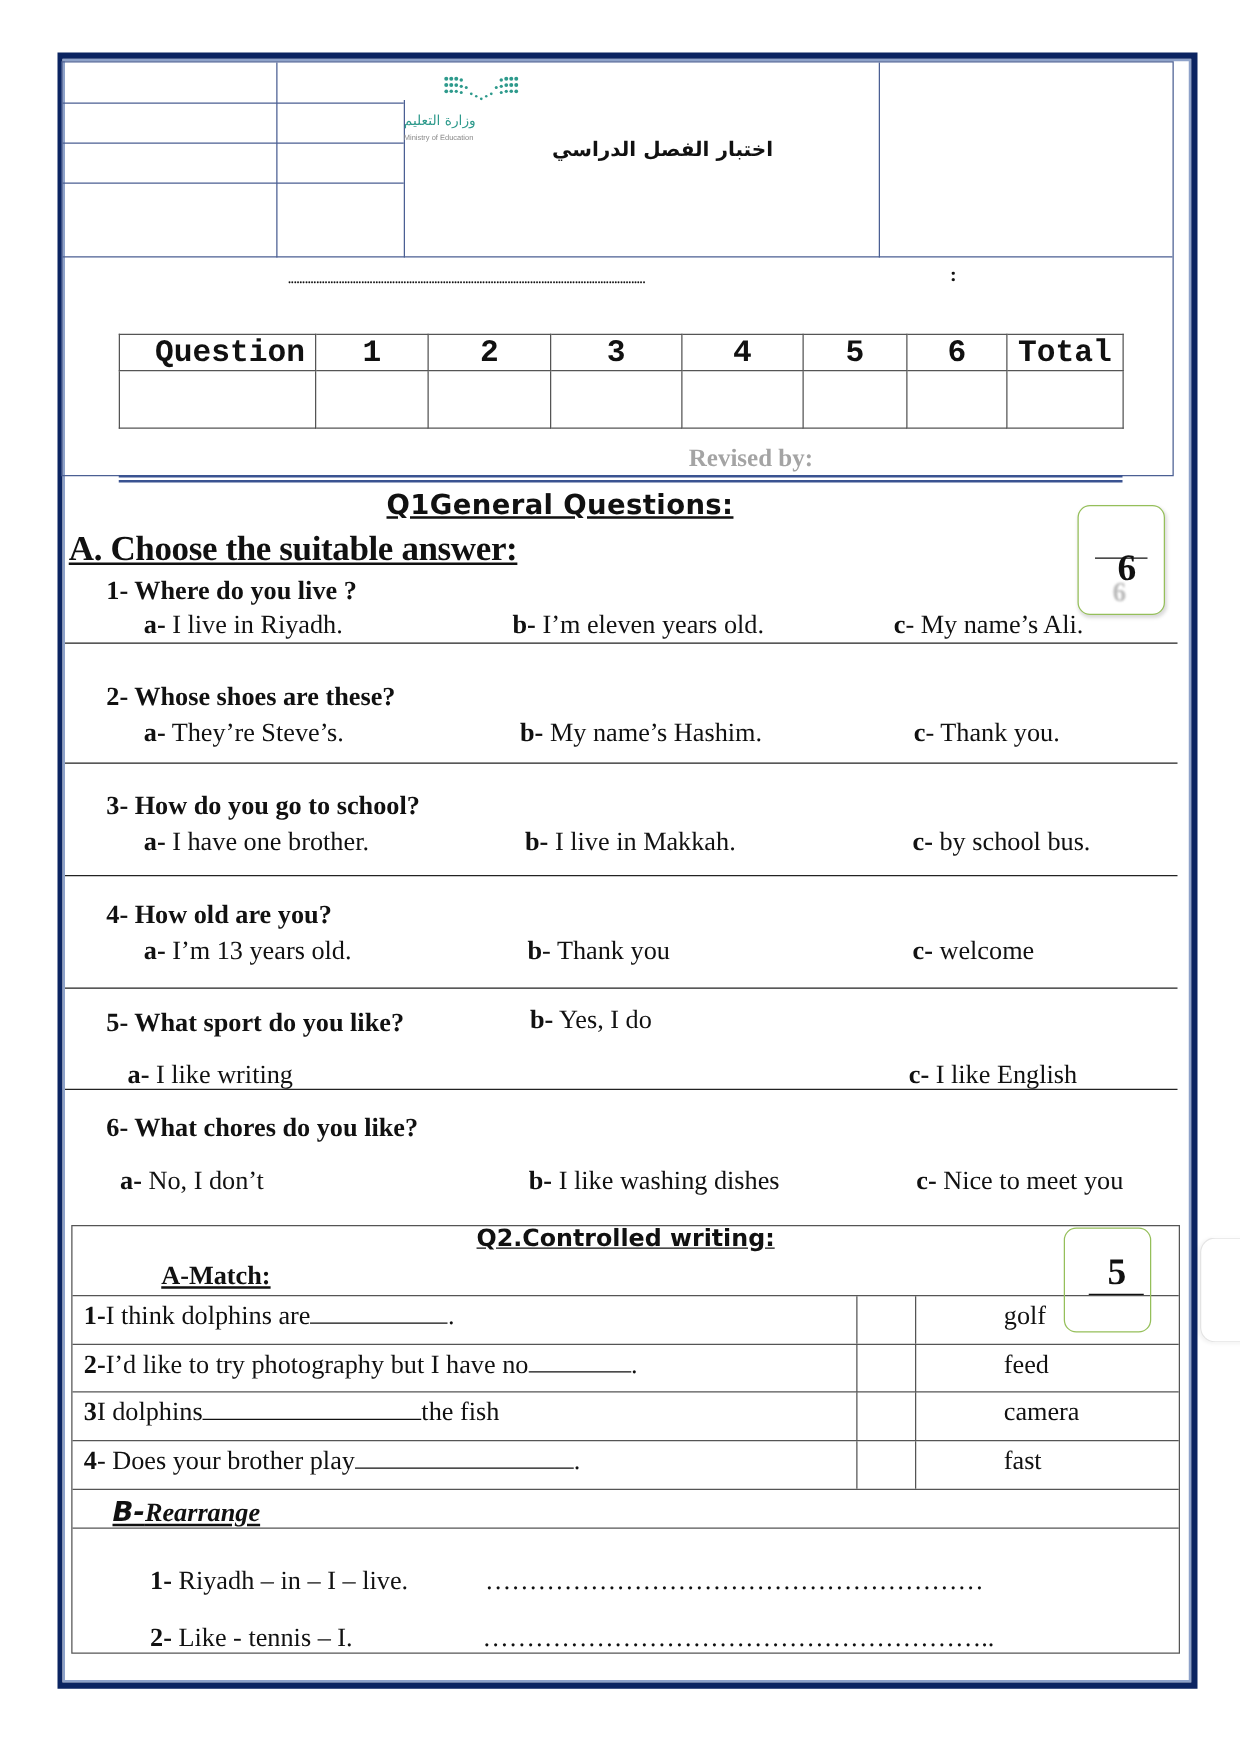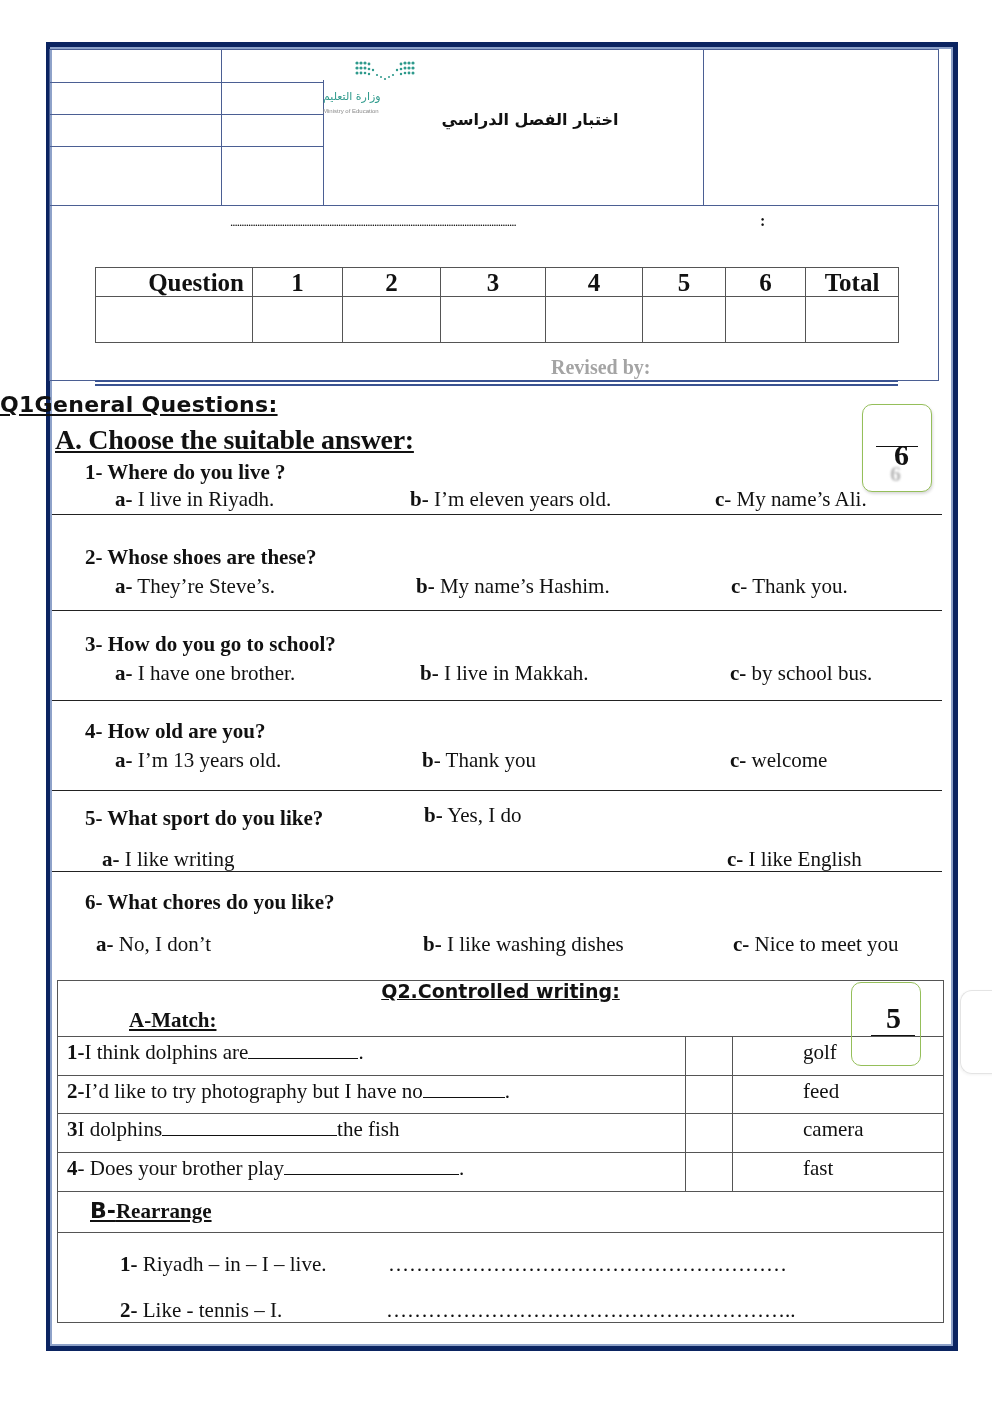--- a/index.html
+++ b/index.html
@@ -26,32 +26,32 @@
   .logo-ar { position: absolute; left: 0; top: 32px; font-family: "DejaVu Sans", sans-serif; font-size: 11px; color: #2e9a8c; direction: rtl; }
   .logo-en { position: absolute; left: 0; top: 50px; font-family: "Liberation Sans", sans-serif; font-size: 6px; color: #8a8a8a; }
 
   .hdr-title { position: absolute; left: 380px; top: 60px; width: 200px; text-align: center; direction: rtl;
     font-family: "DejaVu Sans", sans-serif; font-weight: bold; font-size: 16px; color: #111; }
 
   .name-line { position: absolute; left: 180px; top: 164px; width: 540px; font-size: 13px; letter-spacing: -1px; color: #111; white-space: nowrap; overflow: hidden; }
   .name-colon { position: absolute; left: 710px; top: 162px; font-size: 16px; font-weight: bold; }
 
   
-  .grade { position: absolute; left: 95px; top: 267px; border-collapse: collapse; }
+  .grade { position: absolute; left: 95px; top: 267px; border-collapse: collapse; font-family: Liberation Mono, monospace; }
   .grade td { border: 1.5px solid #555; font-weight: bold; font-size: 25px; text-align: center; padding: 0; }
   .grade tr.h td { height: 29px; line-height: 27px; }
   .grade tr.e td { height: 46px; }
   .grade tr.s td { height: 39px; font-size: 21px; text-align: left; vertical-align: top; padding: 1px 10px; }
   .grade td.qlabel { text-align: right; padding-right: 8px; }
   .revised-ghost { position: absolute; left: 551px; top: 356px; font-weight: bold; font-size: 20px; color: #a4a4a4; }
   .grade-base { position: absolute; left: 95px; top: 380px; width: 803px; height: 6px; border-top: 2px solid #3a5391; border-bottom: 2px solid #3a5391; }
 
   
   .comic { font-family: "DejaVu Sans", sans-serif; }
-  .q1-title { position: absolute; left: 0; top: 392px; width: 896px; text-align: left; font-size: 22px; font-weight: bold; text-decoration: underline; letter-spacing: 0.3px; }
+  .q1-title { position: absolute; left: 0; top: 392px; width: 896px; text-align: center; font-size: 22px; font-weight: bold; text-decoration: underline; letter-spacing: 0.3px; }
   .sub-a { position: absolute; left: 55px; top: 424px; font-size: 28px; font-weight: bold; text-decoration: underline; letter-spacing: -0.3px; }
 
   .score-box { position: absolute; border: 1.5px solid #95bf5a; border-radius: 10px; background: #fff; box-shadow: 1px 2px 3px rgba(0,0,0,0.15); }
   .score-num { position: absolute; font-weight: bold; font-size: 30px; color: #111; }
   .score-line { position: absolute; height: 0; border-top: 1.5px solid #111; }
   .score-shadow { position: absolute; font-weight: bold; font-size: 22px; color: #bbb; filter: blur(1px); }
 
   
   .q { position: absolute; left: 85px; font-size: 21px; font-weight: bold; }
   .opt { position: absolute; font-size: 21px; white-space: nowrap; }
@@ -60,21 +60,21 @@
 
   
   .q2 { position: absolute; left: 57px; top: 980px; width: 887px; height: 343px; border: 1.5px solid #555; }
   .q2-title { position: absolute; left: 0; top: -1px; width: 100%; text-align: center; font-size: 19px; font-weight: bold; text-decoration: underline; }
   .q2-match { position: absolute; left: 71px; top: 27px; font-size: 21px; font-weight: bold; text-decoration: underline; }
   .mrow { position: absolute; left: 0; width: 885px; height: 39px; border-top: 1.5px solid #555; }
   .mrow .txt { position: absolute; left: 9px; top: 3px; font-size: 21px; white-space: nowrap; }
   .mrow .c1 { position: absolute; left: 627px; top: 0; width: 48px; height: 100%; border-left: 1.5px solid #555; border-right: 1.5px solid #555; }
   .mrow .word { position: absolute; left: 745px; top: 3px; font-size: 21px; }
   .blank { display: inline-block; border-bottom: 1.8px solid #111; height: 18px; vertical-align: baseline; }
-  .rearr-hdr { position: absolute; left: 0; top: 210px; width: 885px; height: 42px; border-top: 1.5px solid #555; border-bottom: 1.5px solid #555; }
+  .rearr-hdr { position: absolute; left: 0; top: 210px; width: 885px; height: 32px; border-top: 1.5px solid #555; border-bottom: 1.5px solid #555; font-style: italic; }
   .rearr-title { position: absolute; left: 32px; top: 6px; font-size: 21px; font-weight: bold; }
   .rearr-title .b { font-family: "DejaVu Sans", sans-serif; font-size: 22px; text-decoration: underline; }
   .rearr-title .r { text-decoration: underline; }
   .rearr-item { position: absolute; font-size: 21px; white-space: nowrap; }
 
   .side-ghost { position: absolute; left: 960px; top: 990px; width: 40px; height: 84px; border: 1px solid #e4e4e4; border-right: none; border-radius: 12px 0 0 12px; box-shadow: -1px 1px 3px rgba(0,0,0,0.05); }
 </style>
 </head>
 <body>
 

